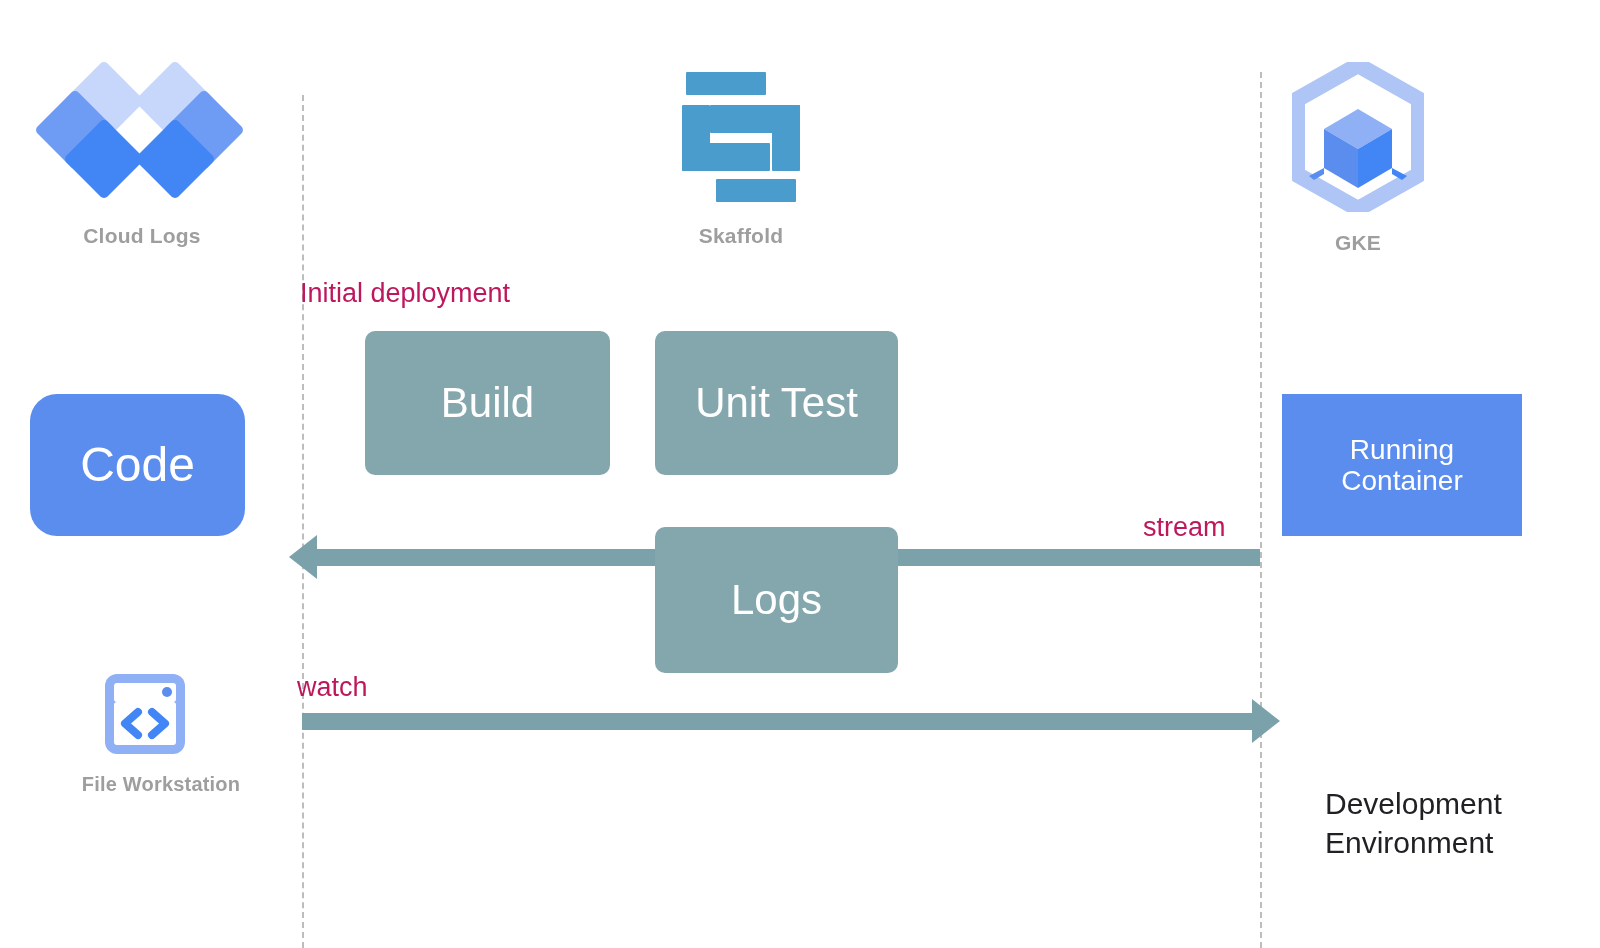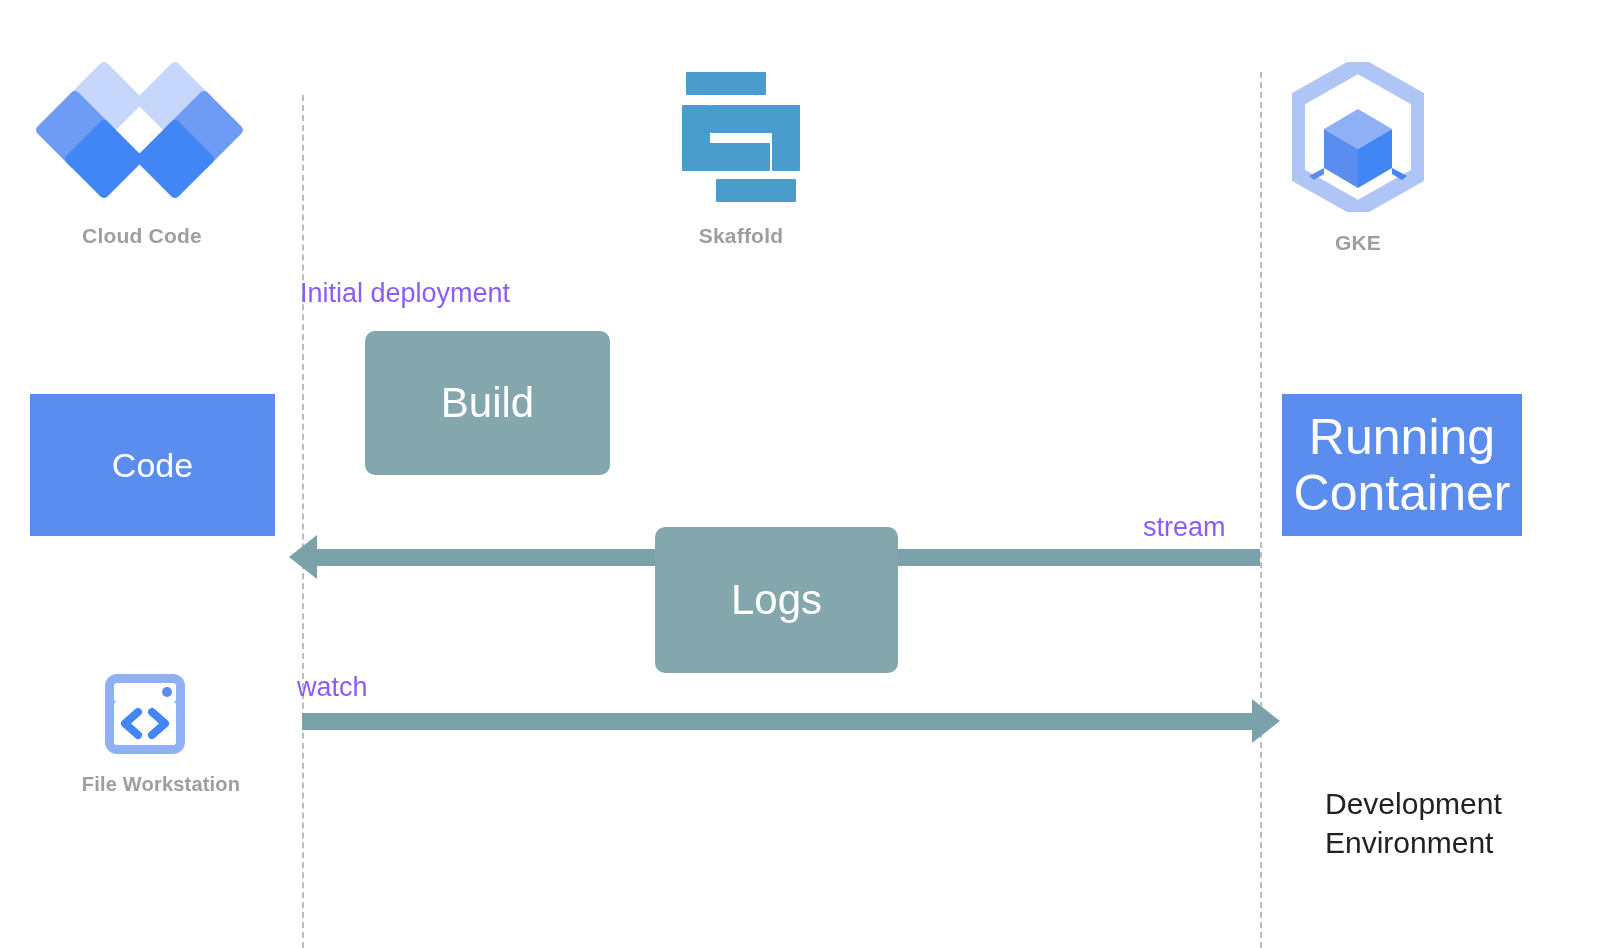--- a/index.html
+++ b/index.html
@@ -89,21 +89,21 @@
   .arrow-head.right {
     border-top: 22px solid transparent;
     border-bottom: 22px solid transparent;
     border-left: 28px solid #7ba2ab;
   }
 
   
   .annot {
     position: absolute;
     font-size: 27px;
-    color: #8b5cf6;
+    color: #be185d;
     white-space: nowrap;
   }
 
   
   .zone-caption {
     position: absolute;
     font-size: 30px;
     color: #202124;
     line-height: 1.3;
     white-space: pre-line;
@@ -118,21 +118,21 @@
   <div class="boundary" style="left:1260px; top:72px; height:876px;"></div>
 
   <div id="cloud-code-logo">
     <div class="dia" style="left:13px;  top:-6px; background:#c6d7fb;"></div>
     <div class="dia" style="left:-16px; top:23px; background:#6e9bf3;"></div>
     <div class="dia" style="left:13px;  top:52px; background:#4285f4;"></div>
     <div class="dia" style="left:84px;  top:-6px; background:#c6d7fb;"></div>
     <div class="dia" style="left:113px; top:23px; background:#6e9bf3;"></div>
     <div class="dia" style="left:84px;  top:52px; background:#4285f4;"></div>
   </div>
-  <div class="logo-caption" style="left:42px; top:224px; width:200px;">Cloud Code</div>
+  <div class="logo-caption" style="left:42px; top:224px; width:200px;">Cloud Logs</div>
 
   <div id="skaffold-logo">
 
     <div class="bar" style="left:4px;  top:0px;  width:80px;  height:23px;"></div>
 
     <div class="bar" style="left:28px; top:33px; width:90px;  height:28px;"></div>
 
     <div class="bar" style="left:0px;  top:33px; width:28px;  height:66px;"></div>
 
     <div class="bar" style="left:0px;  top:71px; width:88px;  height:28px;"></div>
@@ -173,25 +173,26 @@
       </g>
       <path d="M42 82 L70 82 A12 12 0 0 0 82 70 L82 44 L42 44 Z" fill="#4285f4" opacity="0.001"></path>
     </svg>
   </div>
   <div class="logo-caption" style="left:45px; top:773px; width:232px; font-size:20px;">File Workstation</div>
 
   <div class="annot" style="left:300px; top:278px;">Initial deployment</div>
 
   <div class="box teal" style="left:365px; top:331px; width:245px; height:144px; font-size:42px;">Build</div>
 
-
-
-  <div class="box blue" style="left:30px; top:394px; width:245px; height:142px; font-size:34px;">Code</div>
-
-  <div class="box blue" style="left:1282px; top:394px; width:240px; height:142px; font-size:50px; white-space:pre-line;">Running
+  <div class="box teal" style="left:655px; top:331px; width:243px; height:144px; font-size:42px;">Unit Test</div>
+
+
+  <div class="box blue" style="left:30px; top:394px; width:215px; height:142px; font-size:48px;border-radius:27px;">Code</div>
+
+  <div class="box blue" style="left:1282px; top:394px; width:240px; height:142px; font-size:28px; white-space:pre-line;">Running
 Container</div>
 
   <div class="arrow-shaft" style="left:316px; top:549px; width:944px;"></div>
   <div class="arrow-head left" style="left:289px; top:535px;"></div>
   <div class="annot" style="left:1143px; top:512px;">stream</div>
 
   <div class="box teal" style="left:655px; top:487px; width:243px; height:146px; font-size:42px;margin-top:40px;">Logs</div>
 
   <div class="arrow-shaft" style="left:302px; top:713px; width:950px;"></div>
   <div class="arrow-head right" style="left:1252px; top:699px;"></div>

